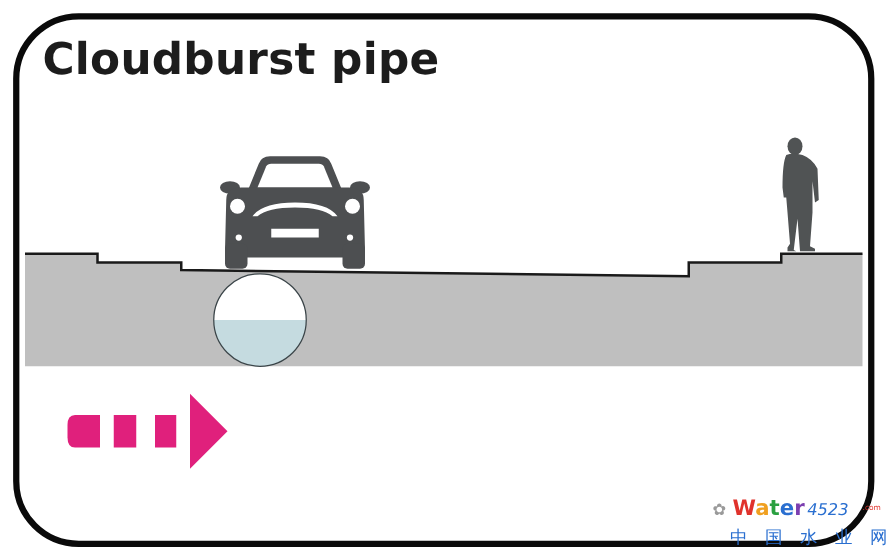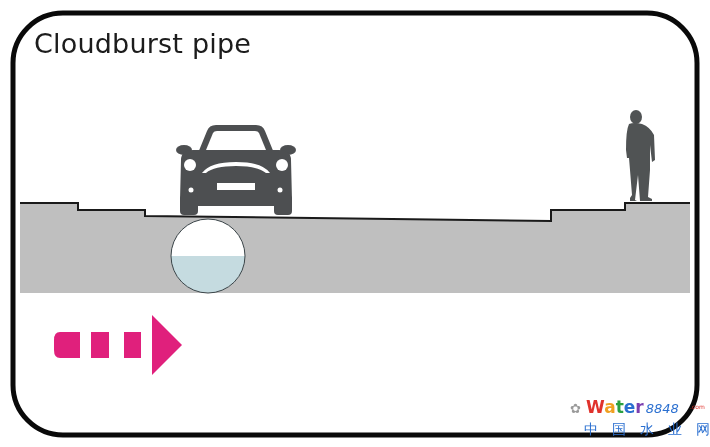--- a/index.html
+++ b/index.html
@@ -1,20 +1,20 @@
 <!DOCTYPE html>
 <html><head>
 <meta charset="utf-8">
 <style>
   html, body { margin: 0; padding: 0; background: #ffffff; }
   body { width: 710px; height: 447px; position: relative; overflow: hidden; font-family: "DejaVu Sans", sans-serif; }
   #frame { position: absolute; left: 0; top: 0; }
   .title {
     position: absolute; left: 34px; top: 28px;
-    font-family: "DejaVu Sans", sans-serif; font-size: 27px; font-weight: 400;
+    font-family: "DejaVu Sans", sans-serif; font-size: 35px; font-weight: 700;
     color: #1c1c1c; letter-spacing: 0.2px;
   }
   .watermark {
     position: absolute; left: 578px; top: 397px; width: 125px; height: 44px;
   }
   .wm-top { position: absolute; left: 8px; top: 0; font-family: "DejaVu Sans", sans-serif; font-weight: bold; font-size: 17px; }
   .wm-top .w { color: #e0322c; } .wm-top .a { color: #f0a020; } .wm-top .t { color: #2aa040; } .wm-top .e { color: #2a6fd0; } .wm-top .r { color: #7c3fb0; }
   .wm-num { color: #2a6fd0; font-style: italic; font-size: 13px; font-weight: normal; margin-left: 2px; }
   .wm-com { position: absolute; left: 112px; top: 6px; font-size: 6px; color: #e0322c; }
   .wm-bottom { position: absolute; left: 6px; top: 24px; font-size: 14px; color: #2a6fd0; letter-spacing: 14px; font-family: "DejaVu Sans", sans-serif; white-space: nowrap; }
@@ -76,17 +76,17 @@
     <rect x="124" y="332" width="17" height="26"></rect>
     <polygon points="152,315 182,345 152,375"></polygon>
   </g>
 </svg>
 
 <div class="title">Cloudburst pipe</div>
 
 <div class="watermark">
   <span class="wm-logo">✿</span>
   <div class="wm-top">
-    <span class="w">W</span><span class="a">a</span><span class="t">t</span><span class="e">e</span><span class="r">r</span><span class="wm-num">8848</span>
+    <span class="w">W</span><span class="a">a</span><span class="t">t</span><span class="e">e</span><span class="r">r</span><span class="wm-num">4523</span>
   </div>
   <span class="wm-com">.com</span>
   <div class="wm-bottom">中国水业网</div>
 </div>
 
 </body></html>

